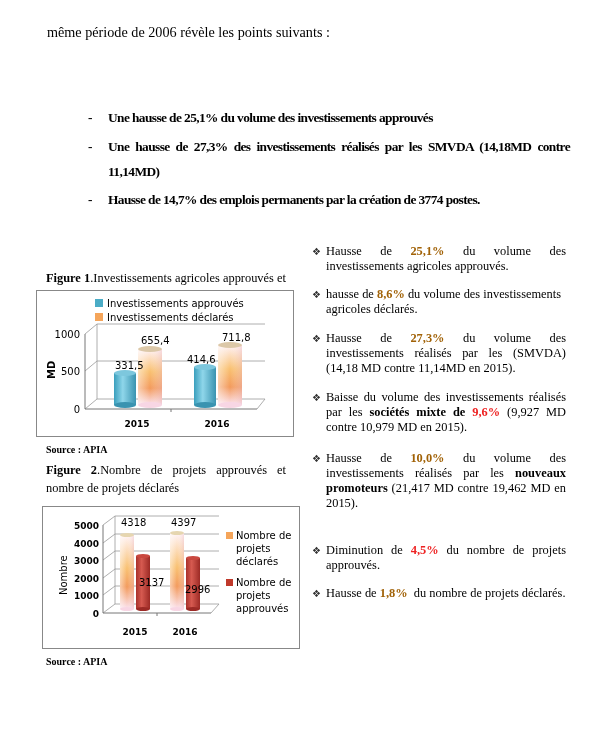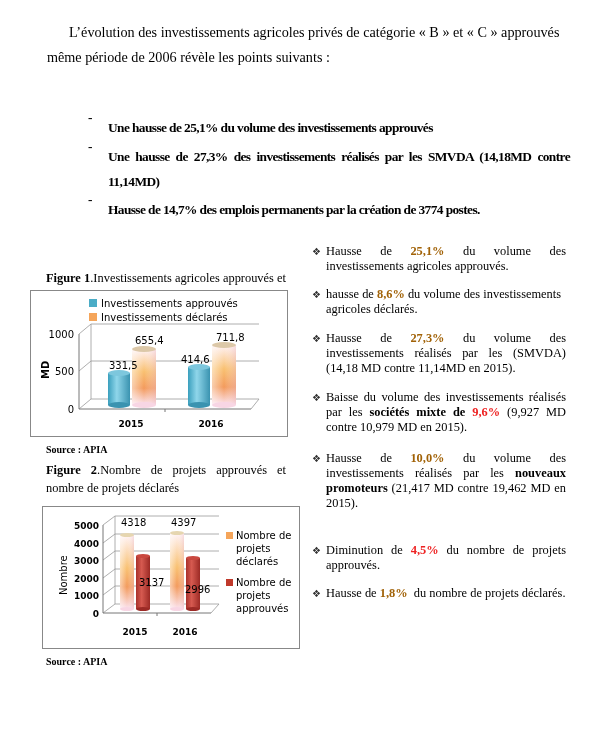--- a/index.html
+++ b/index.html
@@ -4,60 +4,59 @@
 <style>
   html, body { margin:0; padding:0; background:#ffffff; }
   body { width:616px; height:737px; position:relative; overflow:hidden;
          font-family:"Liberation Serif", serif; color:#000; }
   .abs { position:absolute; }
   .intro { left:47px; top:20px; width:522px; font-size:14.2px; line-height:25px; text-align:justify; }
   .intro .line { display:block; white-space:nowrap; }
   .intro .indent { padding-left:22px; }
   .bul { left:88px; width:482px; font-size:13.4px; font-weight:bold; letter-spacing:-0.6px; line-height:25px; }
   .bul .dash { position:absolute; left:0; }
-  .bul .txt { display:block; padding-left:20px; text-align:justify;margin-top:10px; }
+  .bul .txt { display:block; padding-left:20px; text-align:justify; }
   .fig-cap { left:46px; width:240px; font-size:12.4px; line-height:18px; text-align:justify; }
   .fig-cap b { font-weight:bold; }
   .source { font-size:10px; font-weight:bold; }
   .chart-box { border:1px solid #888; background:#fff; }
   .right { left:312px; width:254px; font-size:12.4px; line-height:15px; }
   .right .item { position:absolute; left:0; width:254px; }
   .right .star { position:absolute; left:0; top:0; font-size:10px; color:#333; }
   .right .t { display:block; padding-left:14px; text-align:justify; }
   .blue { color:#a16207; font-weight:bold; }
   .red { color:#ee2222; font-weight:bold;font-family:Liberation Serif, serif; }
   .bold { font-weight:bold; }
   svg text { font-family:"DejaVu Sans", sans-serif; }
 </style>
 </head>
 <body>
 
 <div class="abs intro">
-  <span class="line indent">L’évolution des investissements agricoles privés de catégorie « B » et « C » approuvés</span>
   <span class="line">même période de 2006 révèle  les points suivants :</span>
 </div>
 
 <div class="abs bul" style="top:105px;">
   <span class="dash">-</span>
   <span class="txt">Une hausse de 25,1% du volume des investissements approuvés</span>
 </div>
 <div class="abs bul" style="top:134px;">
   <span class="dash">-</span>
   <span class="txt" style="text-align-last:left">Une hausse de 27,3% des investissements réalisés par les SMVDA (14,18MD contre 11,14MD)</span>
 </div>
 <div class="abs bul" style="top:187px;">
   <span class="dash">-</span>
   <span class="txt">Hausse de 14,7% des emplois permanents par la création de 3774 postes.</span>
 </div>
 
 <div class="abs fig-cap" style="top:241px;margin-top:28px;">
   <b>Figure 1</b><span>.Investissements agricoles approuvés et investissements agricoles déclarés</span>
 </div>
 
-<div class="abs chart-box" style="left:30px; top:290px; width:256px; height:145px;">
+<div class="abs chart-box" style="left:36px; top:290px; width:256px; height:145px;">
   <svg width="256" height="145" viewBox="0 0 256 145">
     <defs>
       <linearGradient id="teal" x1="0" x2="1" y1="0" y2="0">
         <stop offset="0" stop-color="#3a9fbd"></stop>
           <stop offset="0.4" stop-color="#8fd6ea"></stop>
           <stop offset="1" stop-color="#3a93b0"></stop>
       </linearGradient>
       <linearGradient id="orange" x1="0" x2="0" y1="0" y2="1">
         <stop offset="0" stop-color="#fff2f6"></stop>
           <stop offset="0.4" stop-color="#f9c070"></stop>

